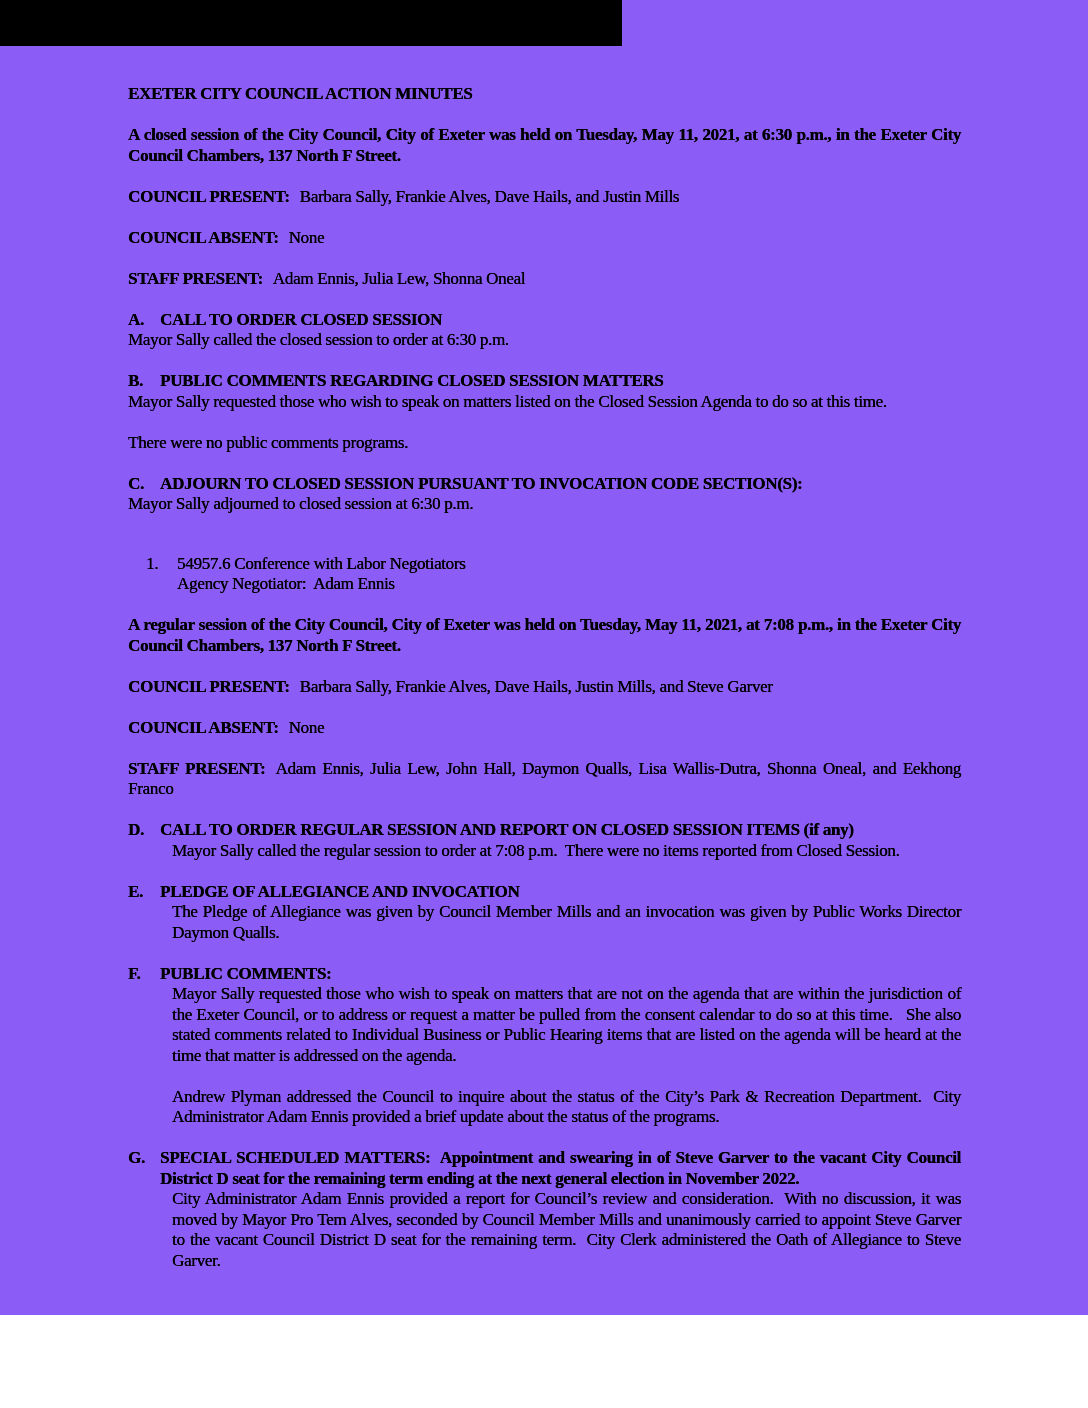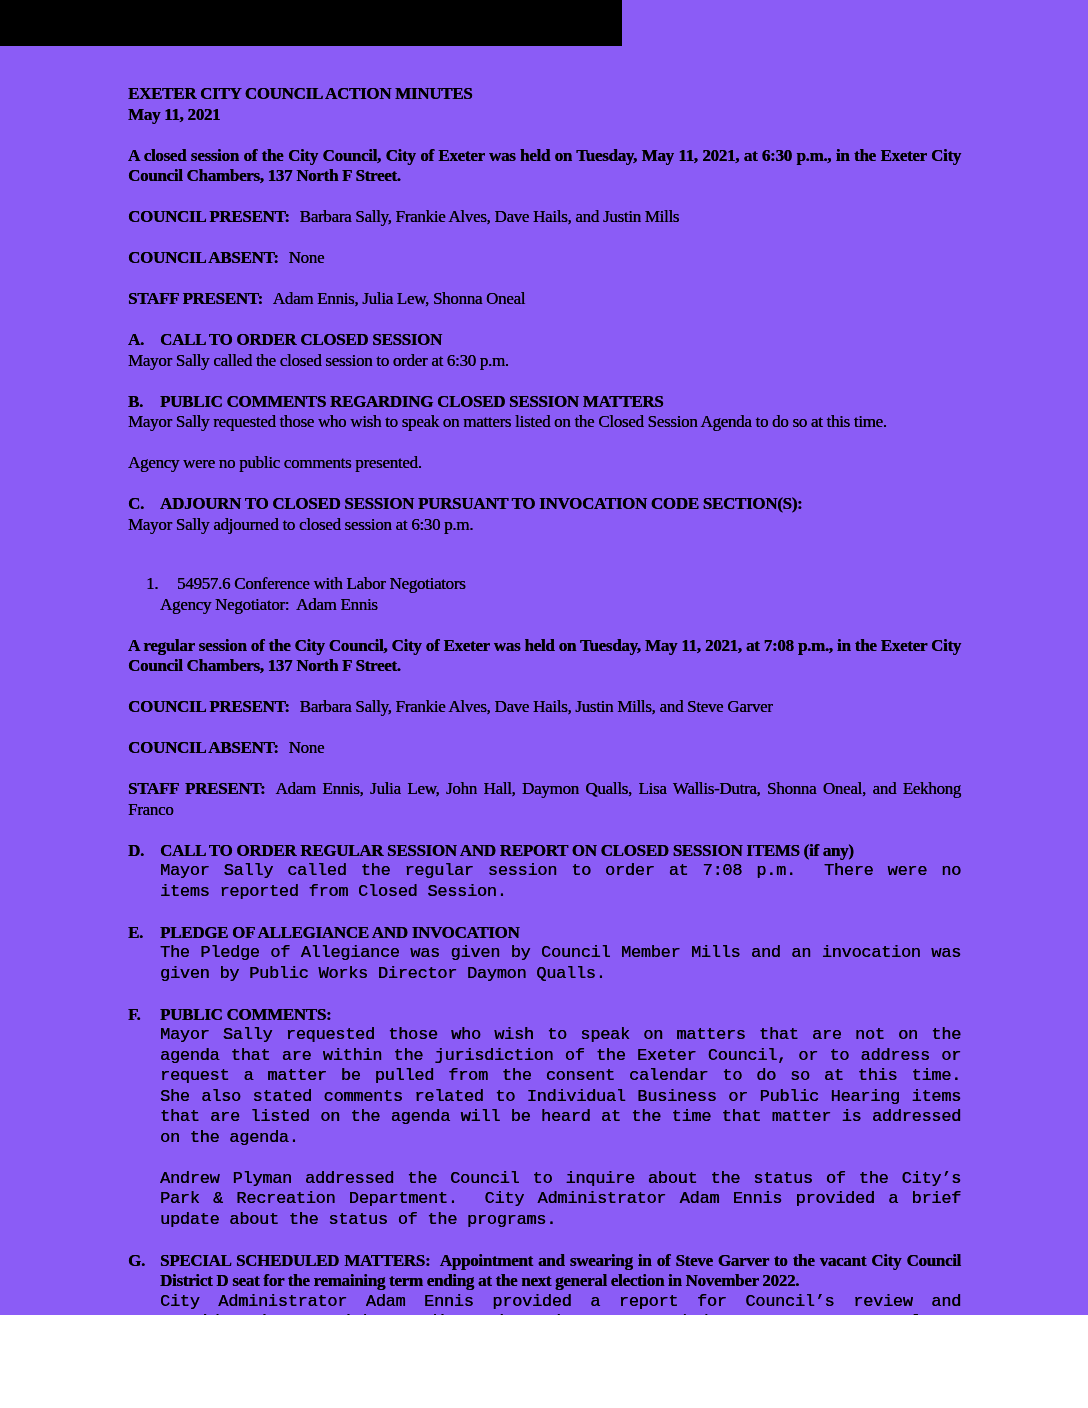--- a/index.html
+++ b/index.html
@@ -37,66 +37,65 @@
     padding-left: 32px;
     text-indent: -32px;
     text-align: justify;
   }
   .letter {
     display: inline-block;
     width: 32px;
     text-indent: 0;
   }
   .section-body { text-align: justify; }
-  .indent { margin-left: 32px; font-family: Liberation Mono, monospace; }
+  .indent { margin-left: 44px; }
   .list-line {
     margin-left: 18px;
     padding-left: 31px;
     text-indent: -31px;
     margin-top: 39px;
   }
   .num {
     display: inline-block;
     width: 31px;
     text-indent: 0;
   }
-  .sub { margin-left: 32px; }
+  .sub { margin-left: 49px; }
 </style>
 </head>
 <body>
 
 <div class="page">
   <div class="artifact" style="background: rgb(0, 0, 0);"></div>
 
   <div class="content">
 
     <header class="block">
       <div class="bold" data-bind="document.title">EXETER CITY COUNCIL ACTION MINUTES</div>
-      <div class="bold" data-bind="document.date">May 11, 2021</div>
     </header>
 
     <p class="block bold" data-bind="document.closed_session.intro">A closed session of the City Council, City of Exeter was held on Tuesday, May 11, 2021, at 6:30 p.m., in the Exeter City Council Chambers, 137 North F Street.</p>
 
     <p class="block"><span class="bold label" data-bind="document.labels.council_present">COUNCIL PRESENT:</span><span data-bind="document.closed_session.council_present">Barbara Sally, Frankie Alves, Dave Hails, and Justin Mills</span></p>
 
     <p class="block"><span class="bold label" data-bind="document.labels.council_absent">COUNCIL ABSENT:</span><span data-bind="document.closed_session.council_absent">None</span></p>
 
     <p class="block"><span class="bold label" data-bind="document.labels.staff_present">STAFF PRESENT:</span><span data-bind="document.closed_session.staff_present">Adam Ennis, Julia Lew, Shonna Oneal</span></p>
 
     <section class="block">
       <div class="section-head"><span class="letter" data-bind="document.sections_closed.a.letter">A.</span><span data-bind="document.sections_closed.a.heading">CALL TO ORDER CLOSED SESSION</span></div>
       <div class="section-body" data-bind="document.sections_closed.a.body">Mayor Sally called the closed session to order at 6:30 p.m.</div>
     </section>
 
     <section class="block">
       <div class="section-head"><span class="letter" data-bind="document.sections_closed.b.letter">B.</span><span data-bind="document.sections_closed.b.heading">PUBLIC COMMENTS REGARDING CLOSED SESSION MATTERS</span></div>
       <div class="section-body" data-bind="document.sections_closed.b.body">Mayor Sally requested those who wish to speak on matters listed on the Closed Session Agenda to do so at this time.</div>
     </section>
 
-    <p class="block" data-bind="document.sections_closed.b.note">Agency were no public comments presented.</p>
+    <p class="block" data-bind="document.sections_closed.b.note">There were no public comments programs.</p>
 
     <section class="block">
       <div class="section-head"><span class="letter" data-bind="document.sections_closed.c.letter">C.</span><span data-bind="document.sections_closed.c.heading">ADJOURN TO CLOSED SESSION PURSUANT TO INVOCATION CODE SECTION(S):</span></div>
       <div class="section-body" data-bind="document.sections_closed.c.body">Mayor Sally adjourned to closed session at 6:30 p.m.</div>
     </section>
 
     <div class="block">
       <div class="list-line"><span class="num" data-bind="document.sections_closed.c.item.number">1.</span><span data-bind="document.sections_closed.c.item.title">54957.6 Conference with Labor Negotiators</span></div>
       <div class="sub" data-bind="document.sections_closed.c.item.agency_negotiator">Agency Negotiator:  Adam Ennis</div>
     </div>

